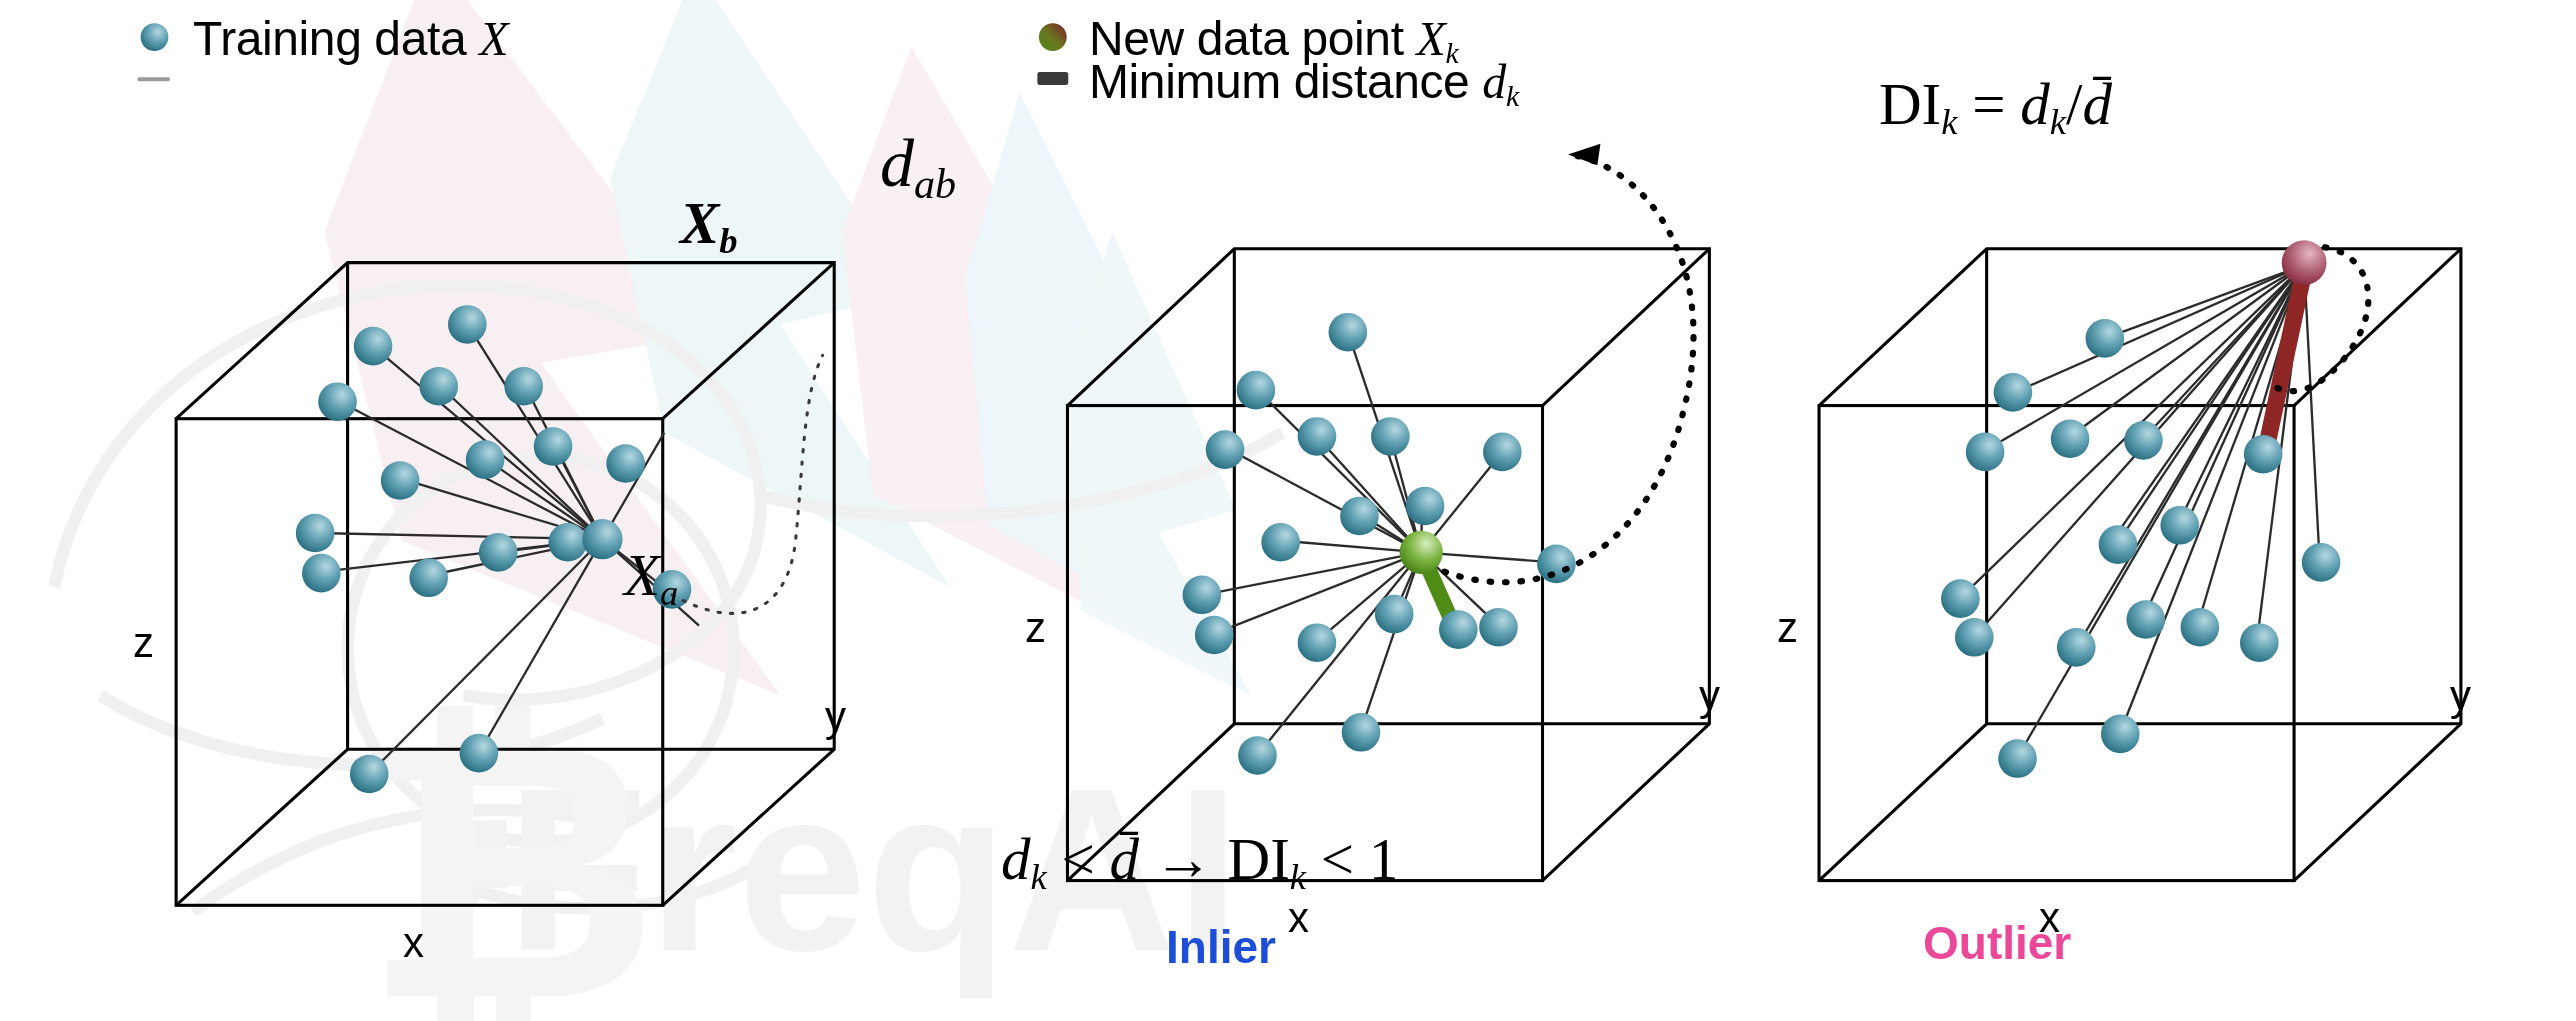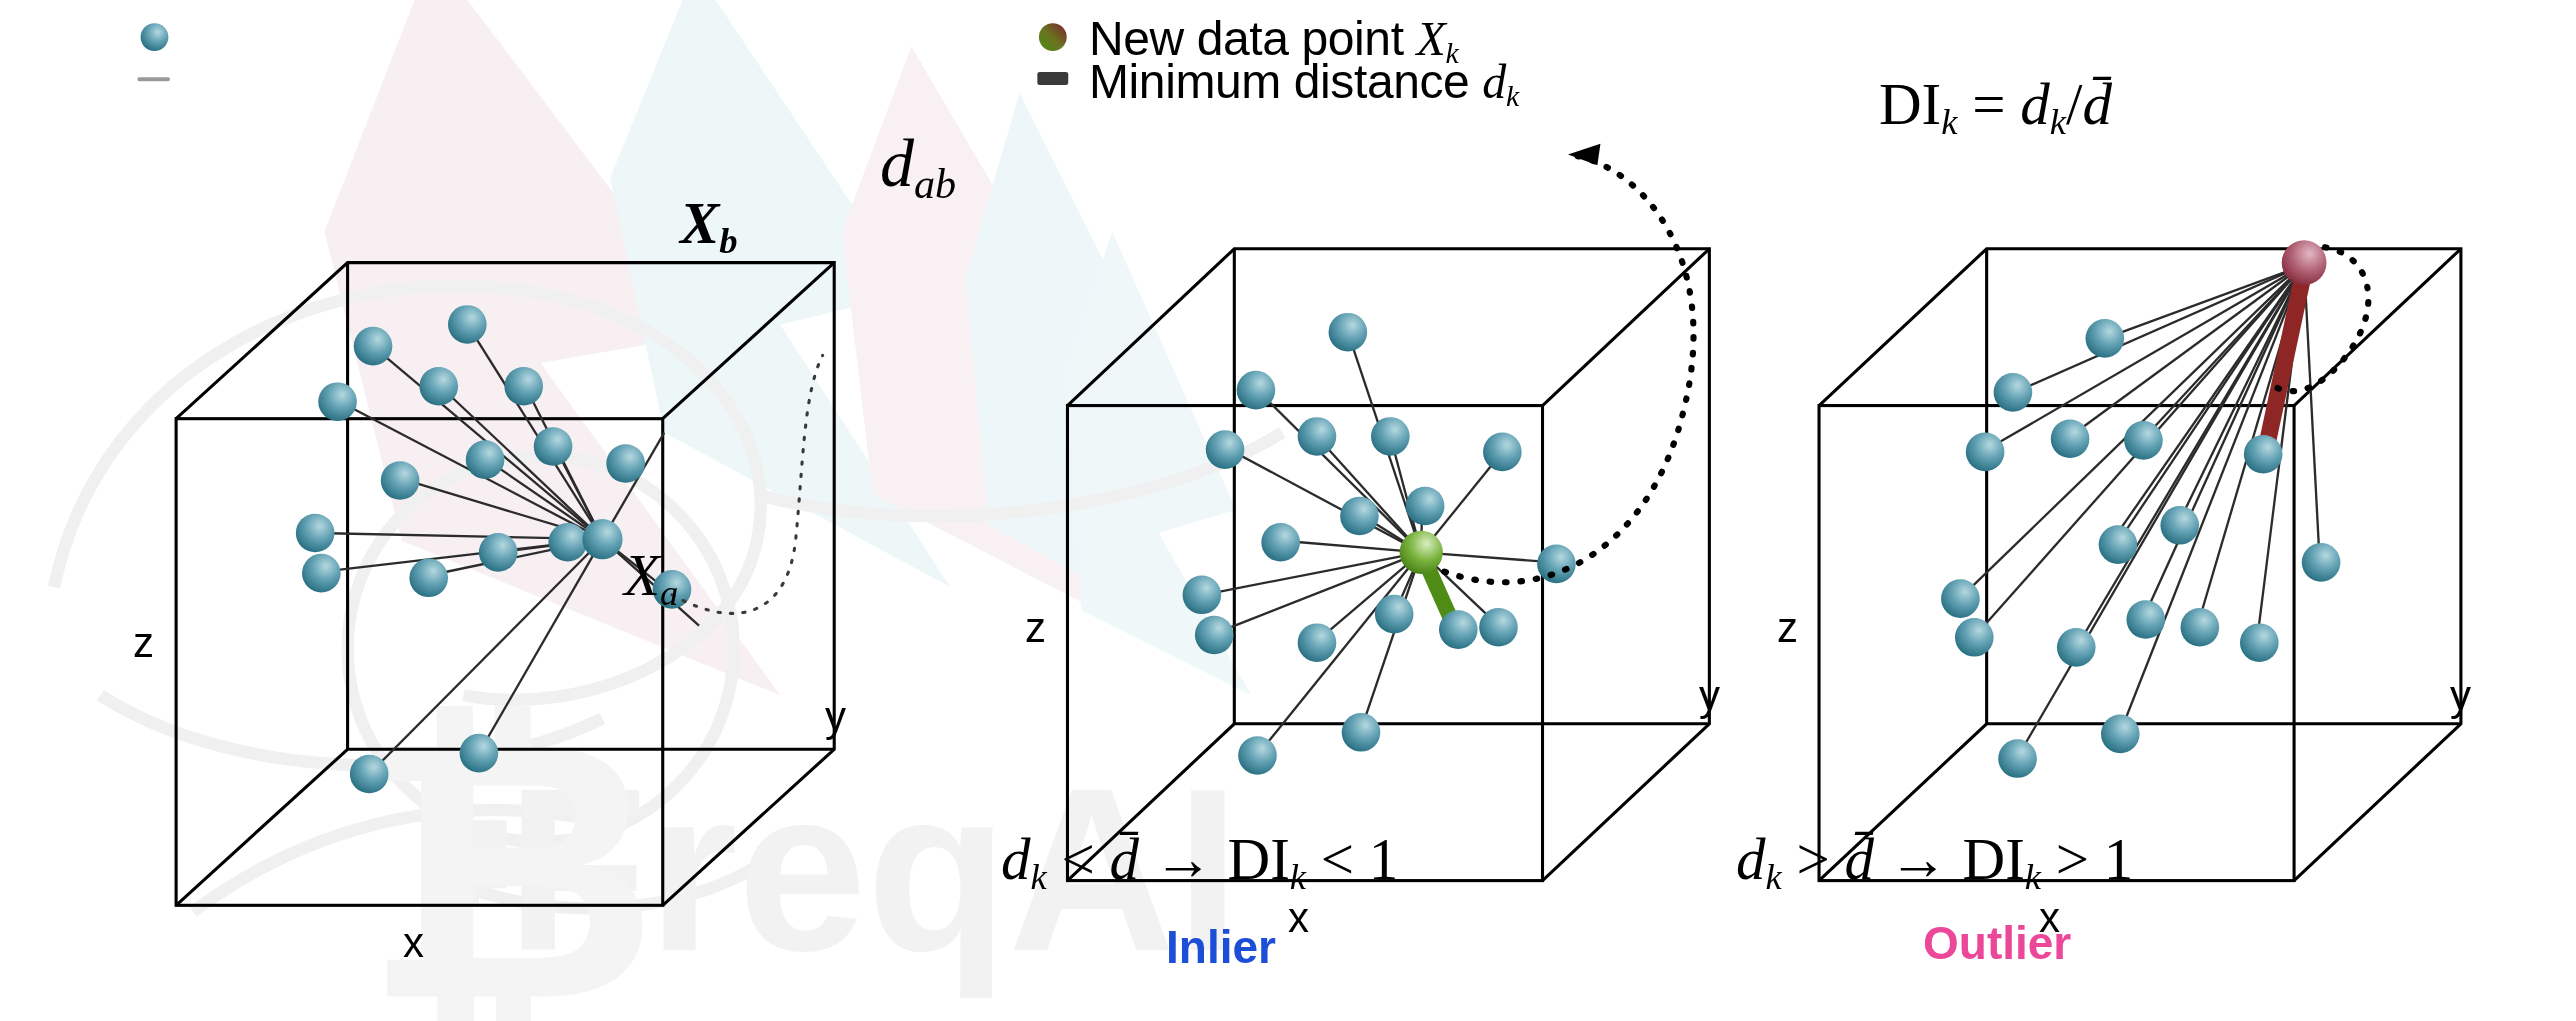--- a/index.html
+++ b/index.html
@@ -235,20 +235,24 @@
     </g>
 
     <g>
       <circle cx="200" cy="48" r="18" fill="url(#gTeal)"></circle>
       <rect x="178" y="100" width="42" height="5" rx="2" fill="#9a9a9a"></rect>
       <circle cx="1363" cy="48" r="18" fill="url(#gBiLegend)"></circle>
       <rect x="1343" y="93" width="40" height="17" rx="3" fill="#3a3a3a"></rect>
     </g>
   </svg>
 
+  <div class="txt legend-label sans" style="left:193px;top:10.8px;">
+    <span>Training data</span>
+    <span class="serif ital">X</span>
+  </div>
 
   <div class="txt legend-label sans" style="left:1089px;top:10.8px;">
     <span>New data point</span>
     <span class="serif ital">X</span><sub class="serif">k</sub>
   </div>
   <div class="txt legend-label sans" style="left:1089px;top:54px;">
     <span>Minimum distance</span>
     <span class="serif ital">d</span><sub class="serif">k</sub>
   </div>
 
@@ -285,25 +289,16 @@
     <span class="ital">d</span><sub>k</sub>
     <span>&lt;</span>
     <span class="ital">d̄</span>
     <span>→</span>
     <span>DI</span><sub>k</sub>
     <span>&lt;</span>
     <span>1</span>
   </div>
   <div class="txt verdict" style="left:1166px;top:920px;color:#1d4ed8;">Inlier</div>
 
-  <div class="txt serif" style="left:1736px;top:825px;font-size:59px;">
-    <span class="ital">d</span><sub>k</sub>
-    <span>&gt;</span>
-    <span class="ital">d̄</span>
-    <span>→</span>
-    <span>DI</span><sub>k</sub>
-    <span>&gt;</span>
-    <span>1</span>
-  </div>
   <div class="txt verdict" style="left:1923px;top:916px;color:#ec4899;">Outlier</div>
 
 </div>
 
 
 </body></html>

